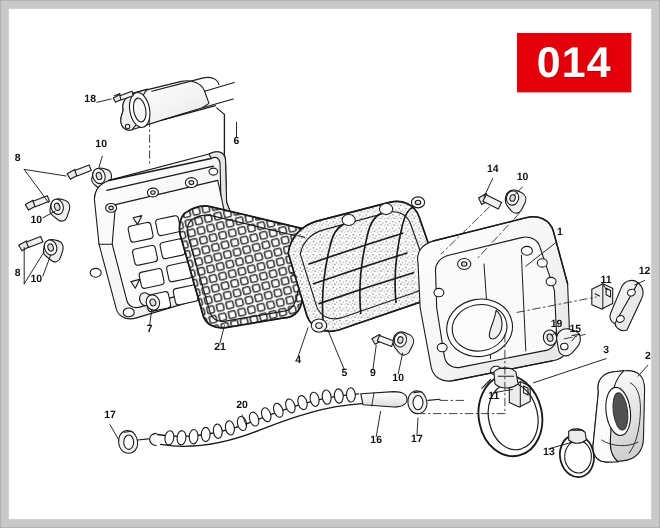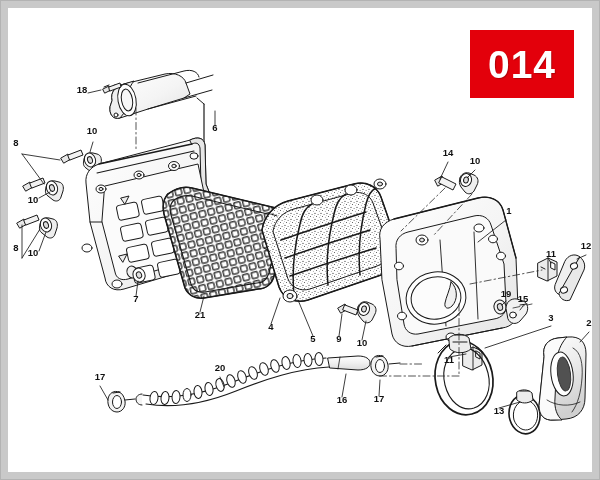--- a/index.html
+++ b/index.html
@@ -31,21 +31,21 @@
     left: 0; top: 0;
     width: 600px; height: 480px;
     pointer-events: none;
     box-shadow: inset 0 0 0 1px rgba(160,160,160,0.55);
   }
   .badge {
     position: absolute;
     right: 18px;
     top: 22px;
     width: 104px;
-    height: 68px;
+    height: 54px;
     background: #e3000b;
     display: flex;
     align-items: center;
     justify-content: center;
     z-index: 40;
   }
   .badge-text {
     color: #ffffff;
     font-family: "Liberation Sans", sans-serif;
     font-weight: bold;

